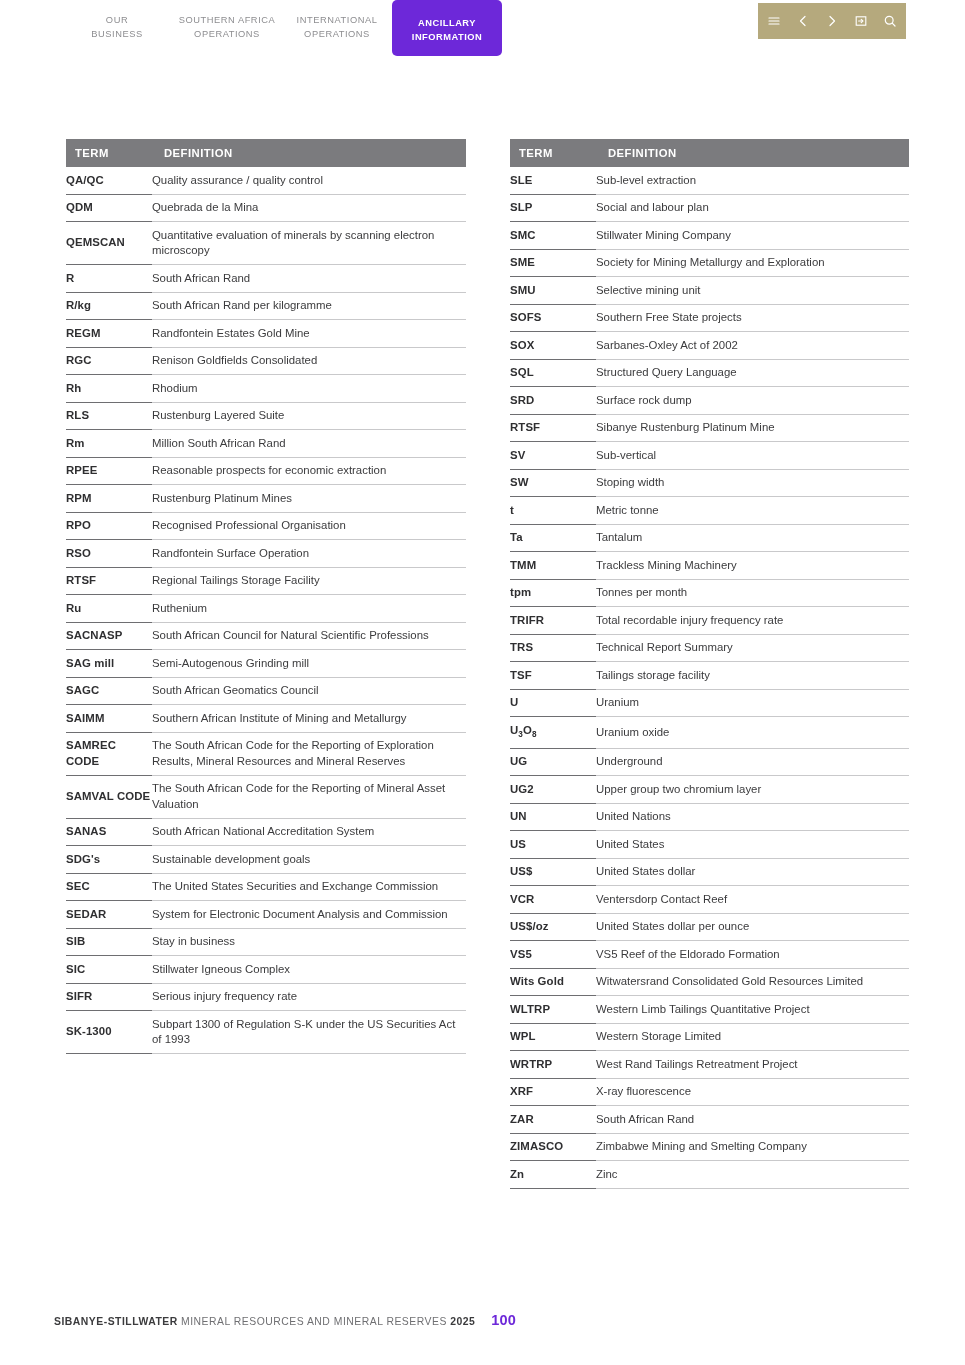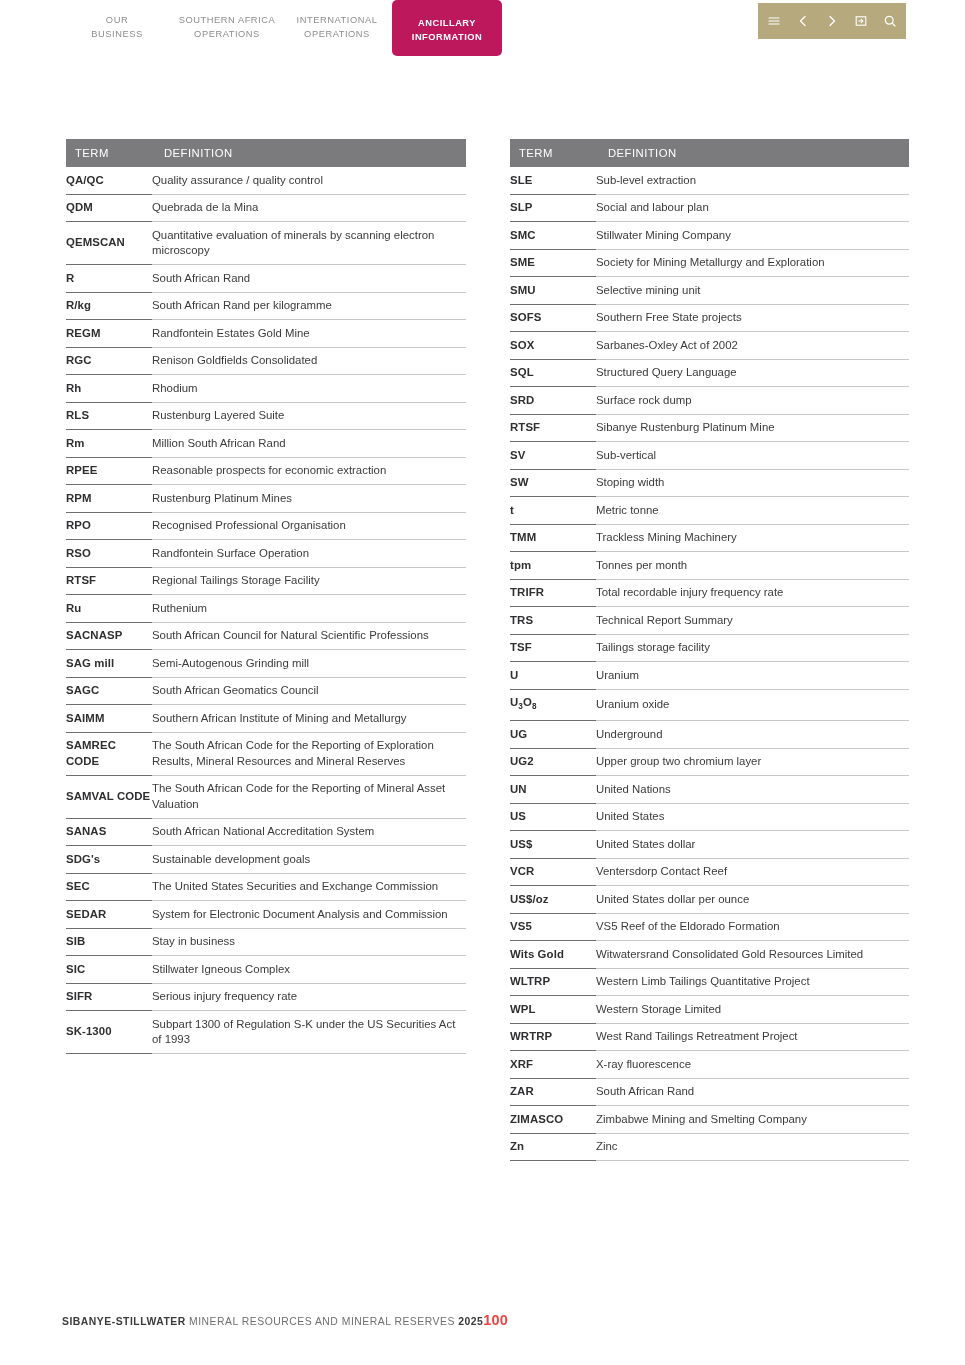--- a/index.html
+++ b/index.html
@@ -35,21 +35,21 @@
     text-align: center;
     font-size: 9.3px;
     letter-spacing: 0.55px;
     line-height: 13.5px;
     color: #8d8d90;
     text-transform: uppercase;
     cursor: pointer;
     box-sizing: border-box;
   }
   .nav-tab.active {
-    background: #be185d;
+    background: #6d28d9;
     color: #ffffff;
     font-weight: bold;
     border-radius: 5px;
     height: 56px;
     padding-top: 17px;
     letter-spacing: 0.5px;
   }
   .nav-tab span { display: block; }
 
   .nav-tools {
@@ -84,21 +84,21 @@
 
   table.gloss {
     width: 100%;
     border-collapse: collapse;
     table-layout: fixed;
   }
   table.gloss th {
     background: #7b7b7e;
     color: #ffffff;
     font-size: 11.3px;
-    font-weight: normal;
+    font-weight: bold;
     letter-spacing: 0.45px;
     text-align: left;
     padding: 8px 0 8px 9px;
     height: 12px;
     vertical-align: middle;
   }
   table.gloss th.th-def { padding-left: 12px; }
 
   table.gloss td {
     font-size: 11.4px;
@@ -123,36 +123,37 @@
   }
   sub { font-size: 0.72em; }
 
   
   #glossary-left  col.c-term { width: 86px; }
   #glossary-right col.c-term { width: 86px; }
 
   
   #footer {
     position: absolute;
-    left: 62px;
+    left: 54px;
     top: 1312px;
     display: flex;
     align-items: baseline;
+    gap: 16px;
   }
   .footer-text {
     font-size: 10.4px;
     letter-spacing: 0.5px;
     color: #6f6f72;
     text-transform: uppercase;
   }
   .footer-text b { color: #3b3b3d; font-weight: bold; }
   .footer-page {
     font-size: 14.5px;
     font-weight: bold;
-    color: #ef4444;
+    color: #6d28d9;
     letter-spacing: 0.2px;
   }
 </style>
 </head>
 <body>
 
 <div id="topnav">
   <div class="nav-tabs">
       <div class="nav-tab">
         <span>OUR</span>
@@ -403,20 +404,24 @@
         </tr>
         <tr>
           <td class="term">SW</td>
           <td class="def">Stoping width</td>
         </tr>
         <tr>
           <td class="term">t</td>
           <td class="def">Metric tonne</td>
         </tr>
         <tr>
+          <td class="term">Ta</td>
+          <td class="def">Tantalum</td>
+        </tr>
+        <tr>
           <td class="term">TMM</td>
           <td class="def">Trackless Mining Machinery</td>
         </tr>
         <tr>
           <td class="term">tpm</td>
           <td class="def">Tonnes per month</td>
         </tr>
         <tr>
           <td class="term">TRIFR</td>
           <td class="def">Total recordable injury frequency rate</td>

